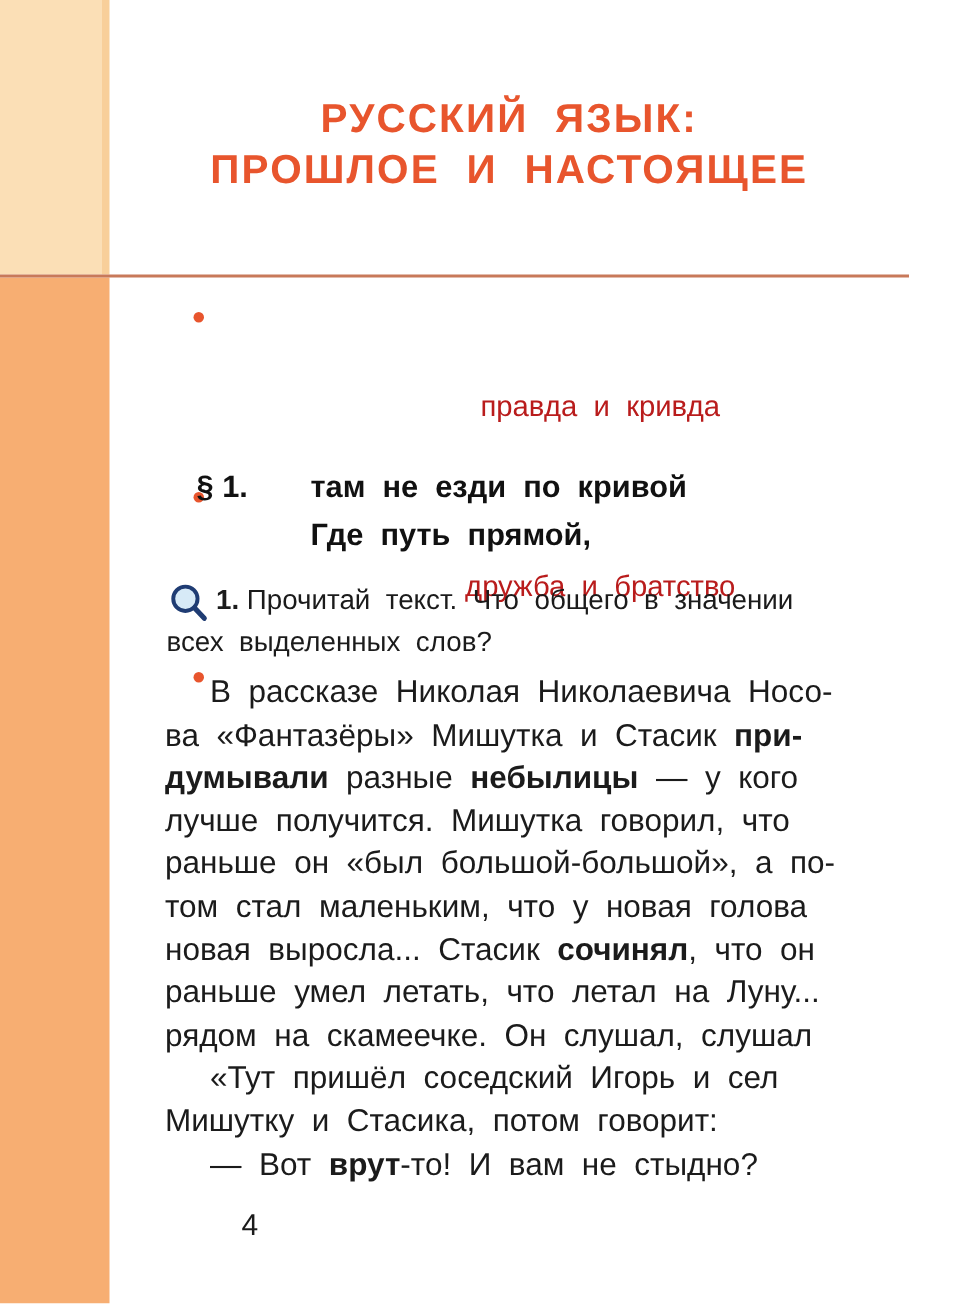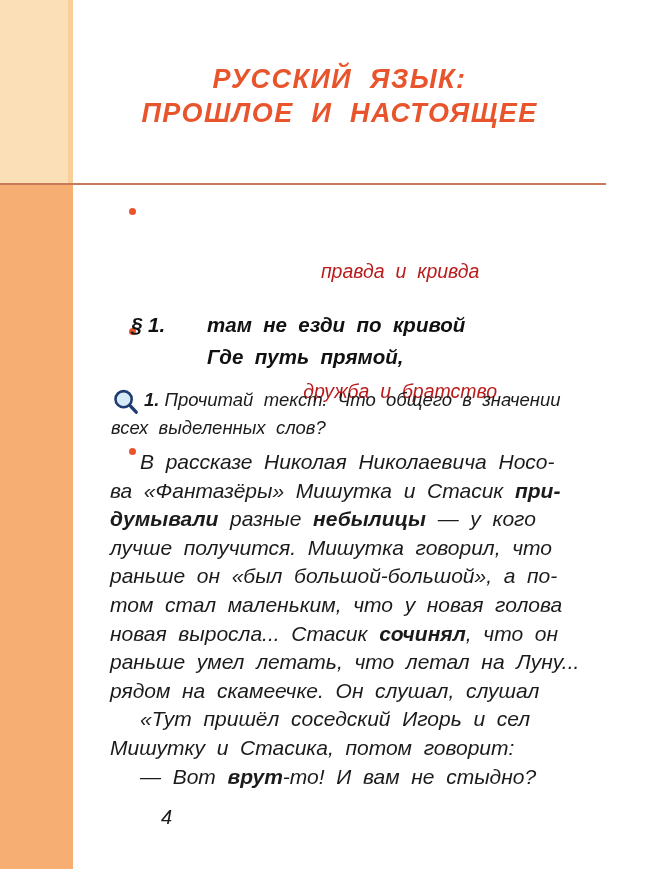--- a/index.html
+++ b/index.html
@@ -58,21 +58,20 @@
     background: #c8795a;
   }
 
   
   .content {
     position: absolute;
     left: 73px;
     top: 0;
     width: 577px;
     height: 693px;
-    font-style: italic;
   }
 
   
   .book-title {
     position: absolute;
     left: 0;
     top: 62px;
     width: 533px;
     text-align: center;
     color: #e8552d;

